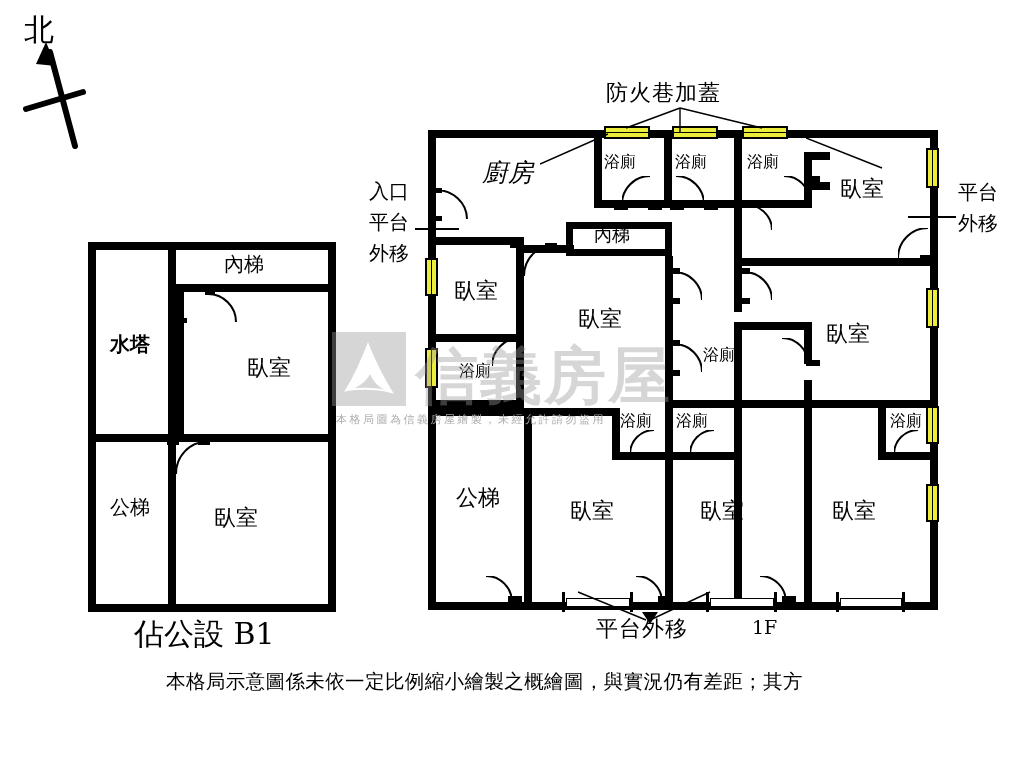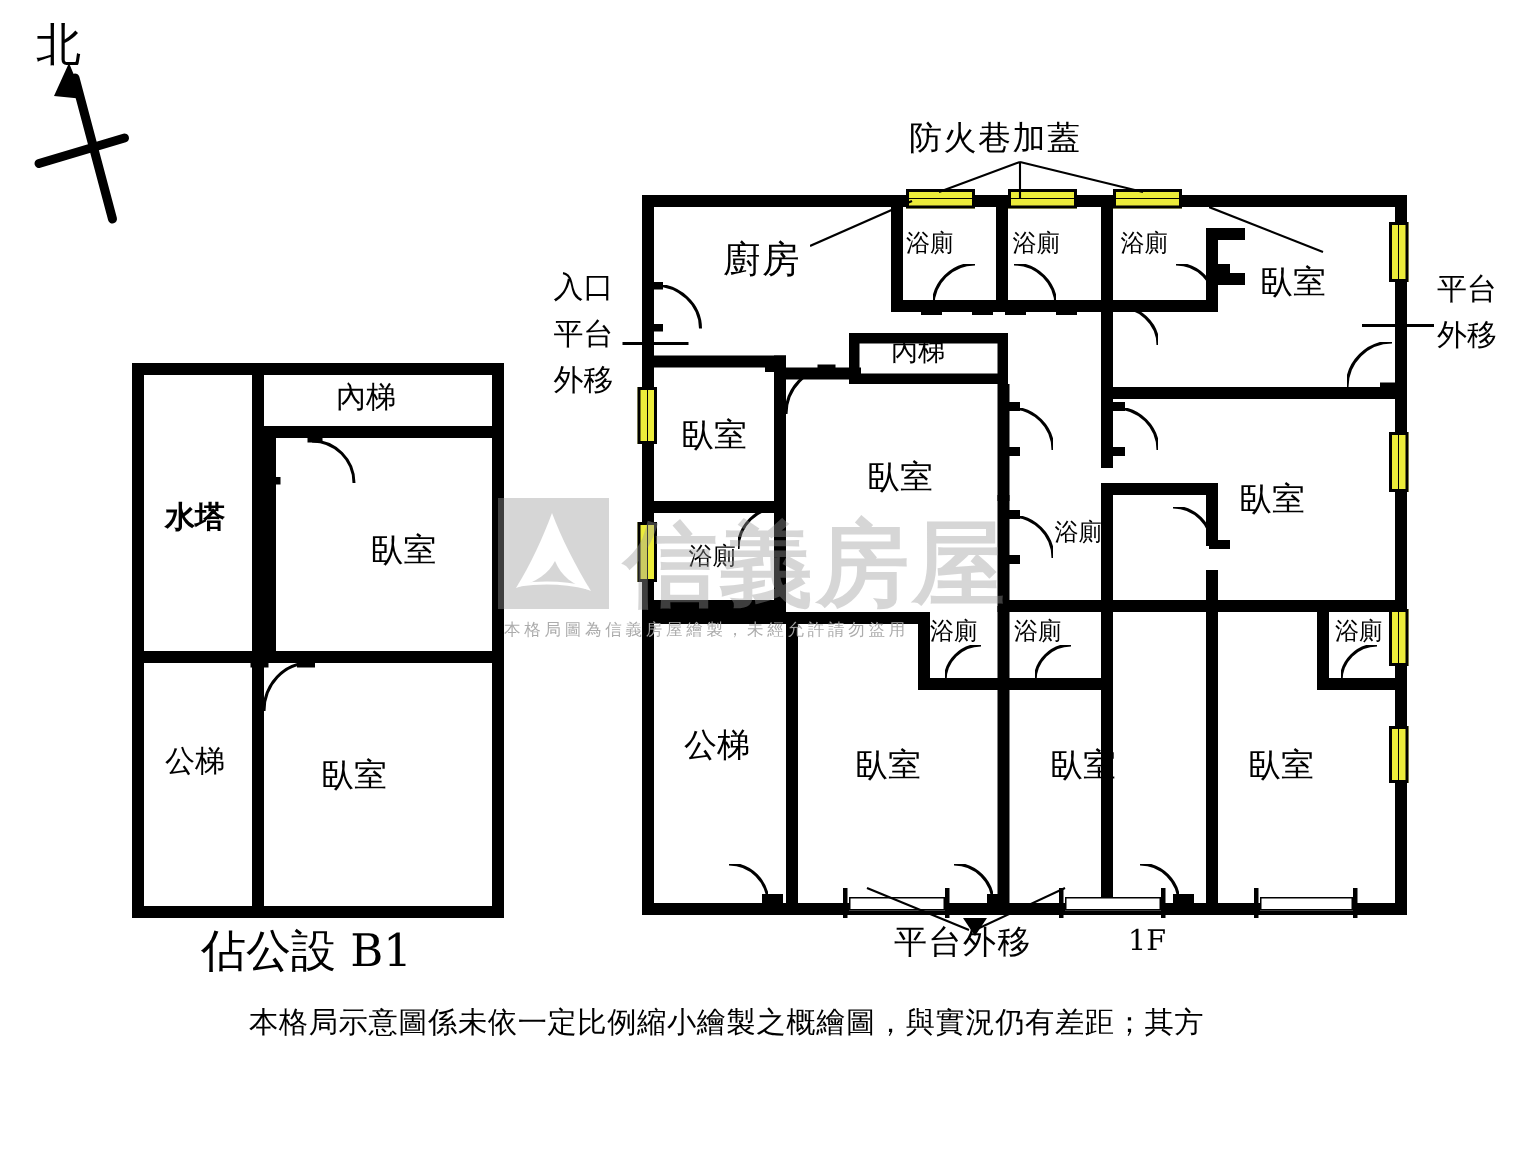--- a/index.html
+++ b/index.html
@@ -326,21 +326,21 @@
     </div>
     <div class="jamb" style="left:658px;top:596px;width:14px;height:6px;"></div>
 
     <div class="door" style="left:760px;top:576px;width:26px;height:26px;">
       <svg width="26" height="26" viewBox="0 0 26 26">
           <path d="M0,0 A26,26 0 0,1 26,26" fill="none" stroke="#000" stroke-width="2"></path>
         </svg>
     </div>
     <div class="jamb" style="left:782px;top:596px;width:14px;height:6px;"></div>
 
-    <div class="room-label" style="left:482px;top:160px;font-size:25px;letter-spacing:1px;">廚房</div>
+    <div class="room-label" style="left:482px;top:160px;font-size:25px;letter-spacing:1px;font-style:italic;">廚房</div>
     <div class="room-label" style="left:604px;top:154px;font-size:16px;">浴廁</div>
     <div class="room-label" style="left:675px;top:154px;font-size:16px;">浴廁</div>
     <div class="room-label" style="left:747px;top:154px;font-size:16px;">浴廁</div>
     <div class="room-label" style="left:840px;top:178px;font-size:22px;">臥室</div>
     <div class="room-label" style="left:454px;top:280px;font-size:22px;">臥室</div>
     <div class="room-label" style="left:594px;top:226px;font-size:18px;">內梯</div>
     <div class="room-label" style="left:578px;top:308px;font-size:22px;">臥室</div>
     <div class="room-label" style="left:459px;top:363px;font-size:16px;">浴廁</div>
     <div class="room-label" style="left:703px;top:347px;font-size:16px;">浴廁</div>
     <div class="room-label" style="left:826px;top:323px;font-size:22px;">臥室</div>

